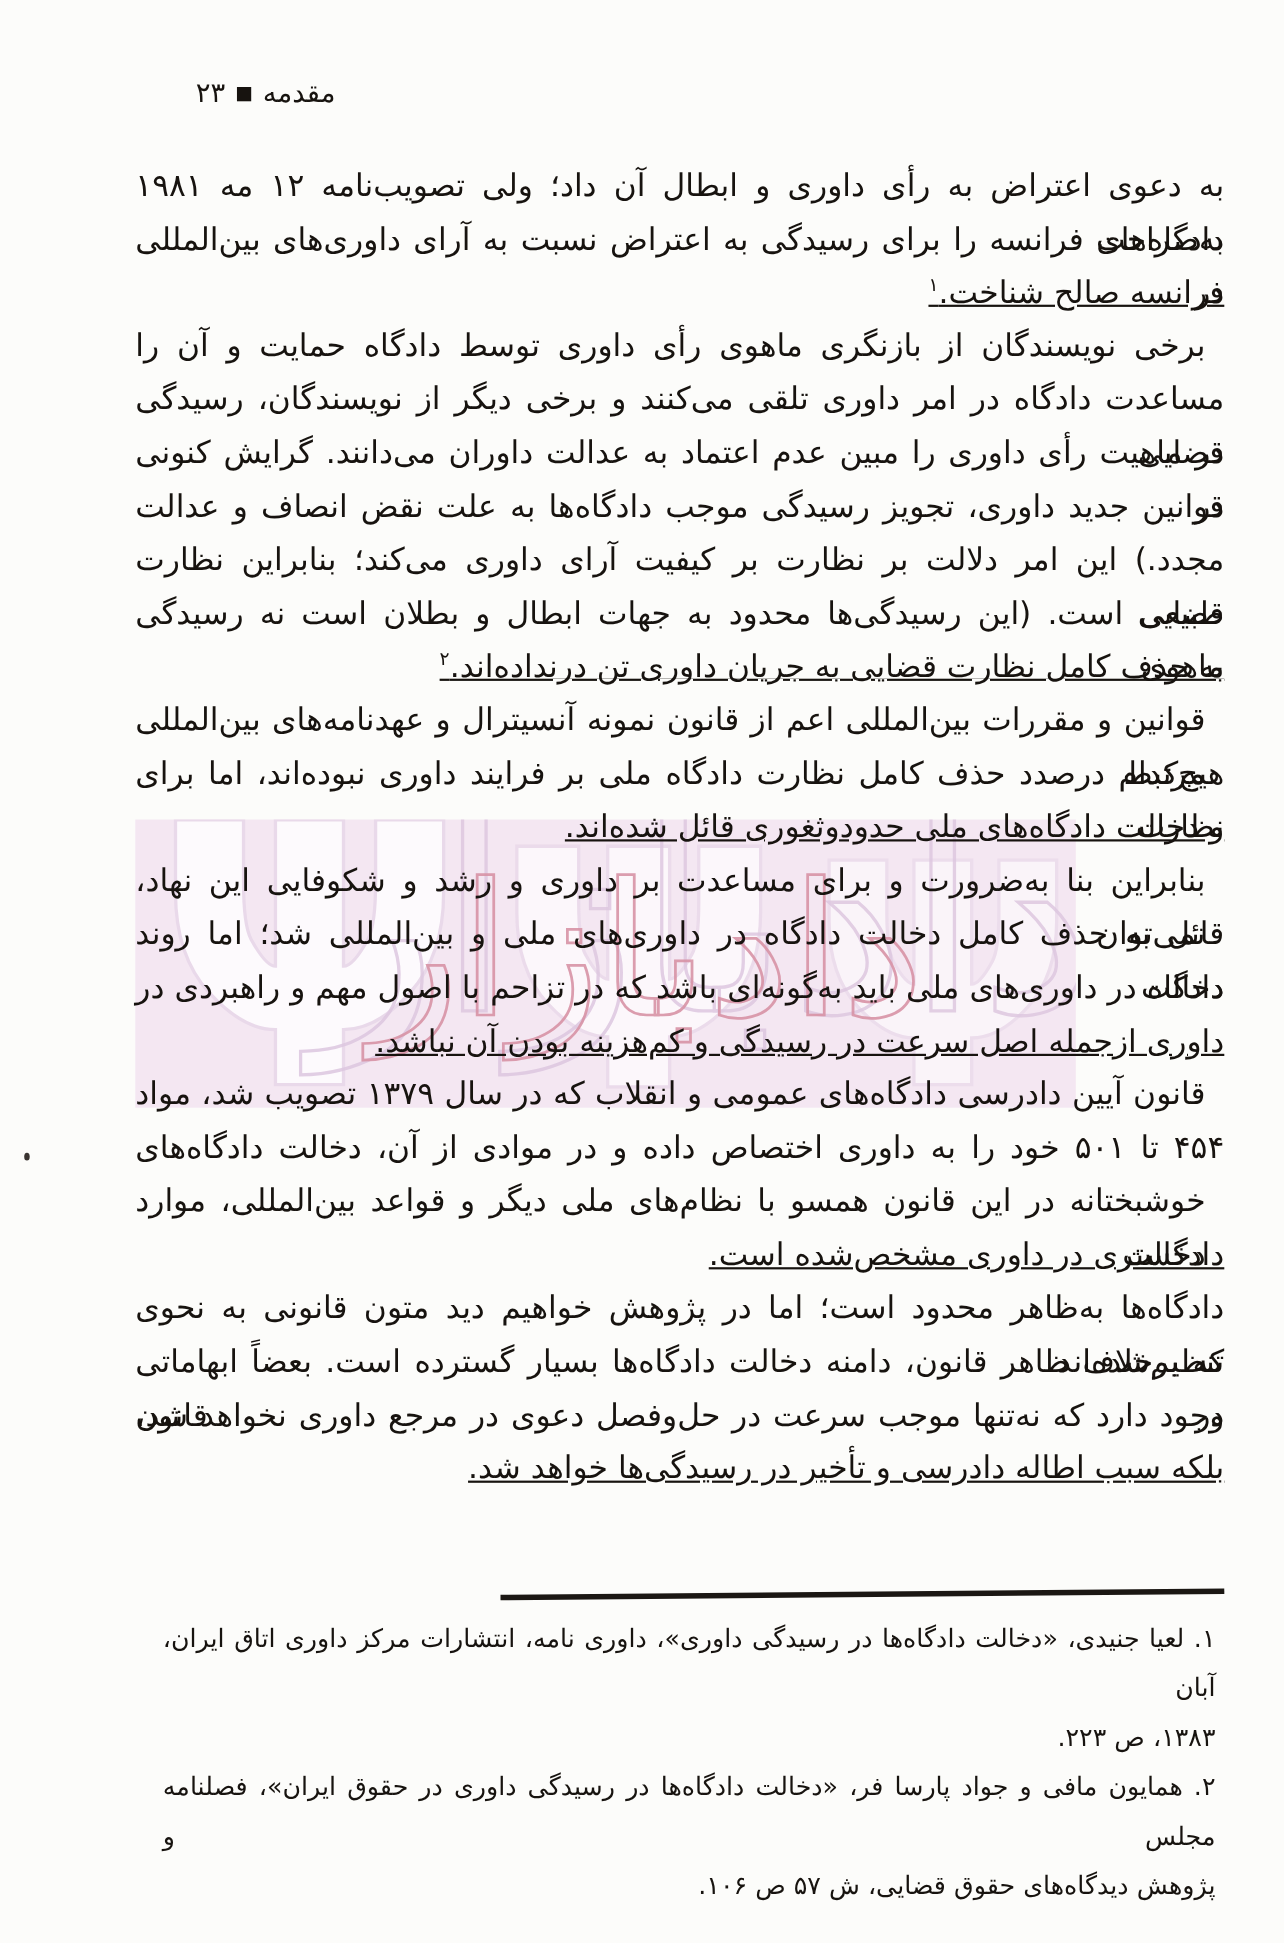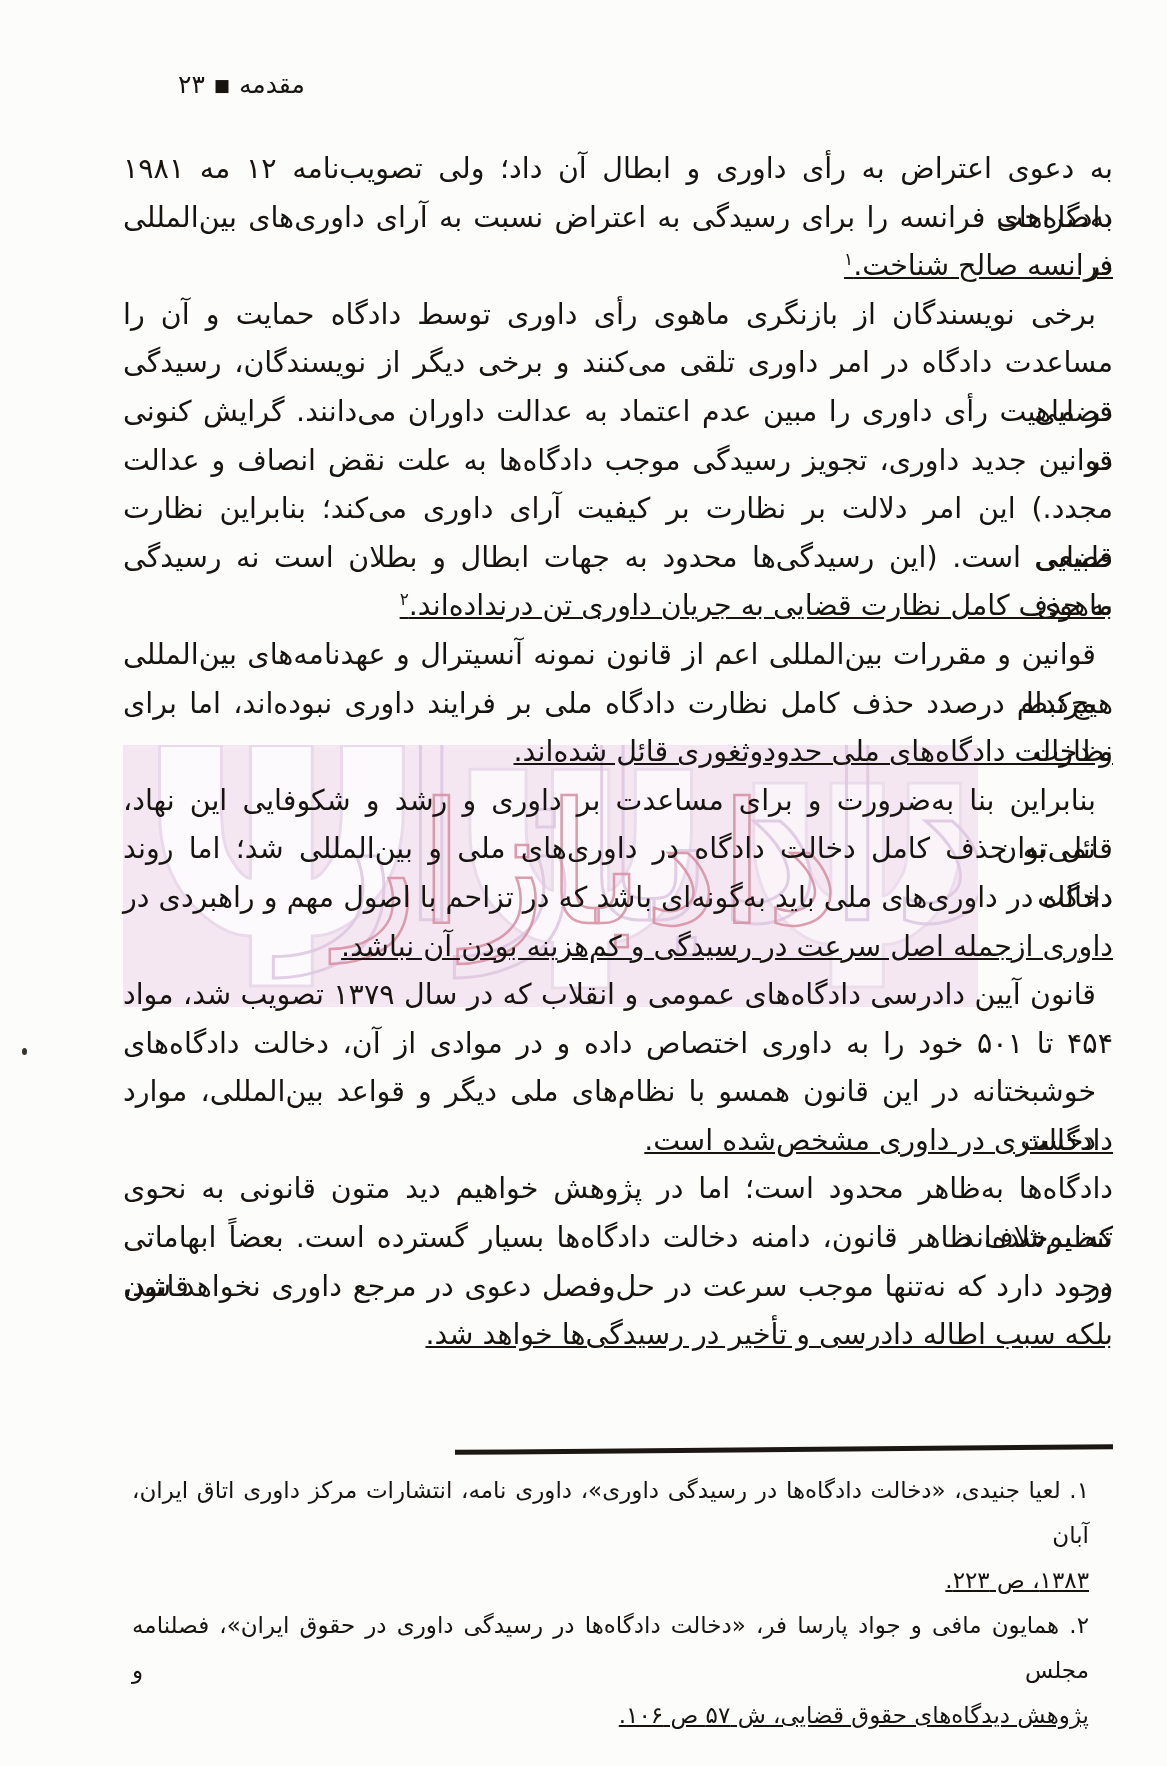--- a/index.html
+++ b/index.html
@@ -18,23 +18,23 @@
   .body-text{position:absolute;top:145px;right:54px;width:990px;font-size:28.5px;z-index:2;}
   .line{height:48.6px;line-height:48.6px;text-align:justify;text-align-last:justify;overflow:visible;white-space:normal;}
   .line.final{text-align-last:right;text-decoration:underline;}
   .line.indent{padding-right:17px;}
   sup{font-size:17px;line-height:0;vertical-align:super;}
   
   .footnote-separator{
     position:absolute;top:1447px;right:54px;width:658px;height:5px;
     background:#1b1713;transform:rotate(-0.5deg);z-index:2;
   }
-  .footnotes{position:absolute;top:1468px;right:78px;width:957px;font-size:23px;z-index:2;}
+  .footnotes{position:absolute;top:1468px;right:62px;width:957px;font-size:23px;z-index:2;}
   .fn-line{line-height:45px;text-align:justify;text-align-last:justify;}
-  .fn-line.final{text-align-last:right;text-decoration:underline;}
+  .fn-line.final{text-align-last:right;}
   
   .watermark{
     position:absolute;top:745px;left:123px;width:855px;height:262px;
     background:#f4e7f2;overflow:hidden;z-index:1;
   }
   .wm-psi{
     position:absolute;font-size:330px;font-weight:bold;line-height:1;top:-38px;
     color:#fdfafd;-webkit-text-stroke:3px #e9d9ea;
   }
   .wm-psi.p1{left:18px;}

